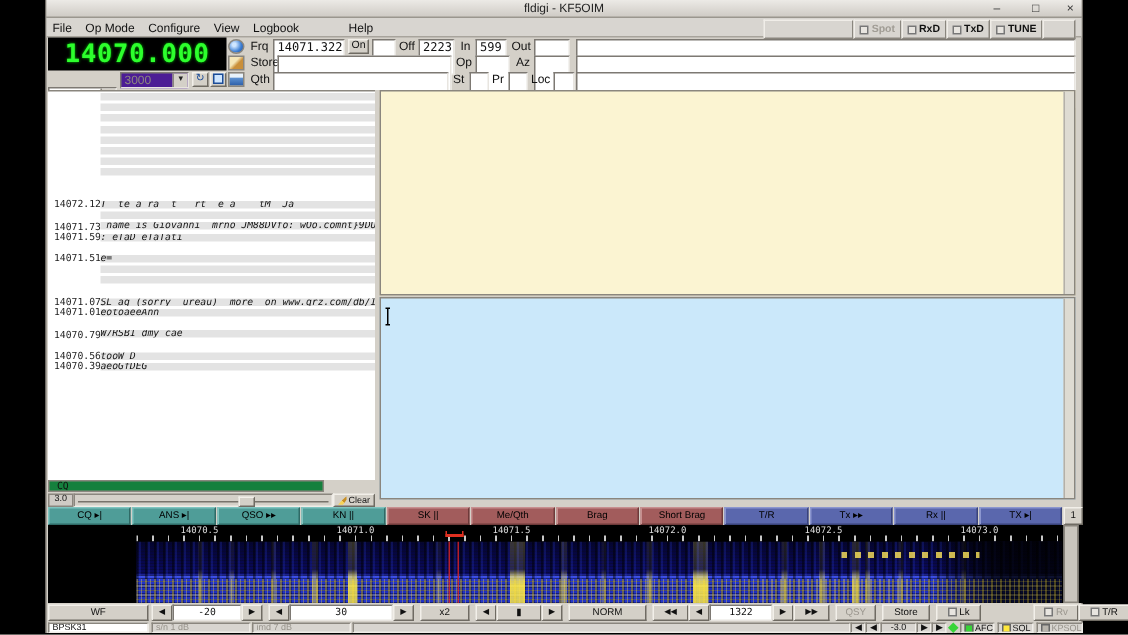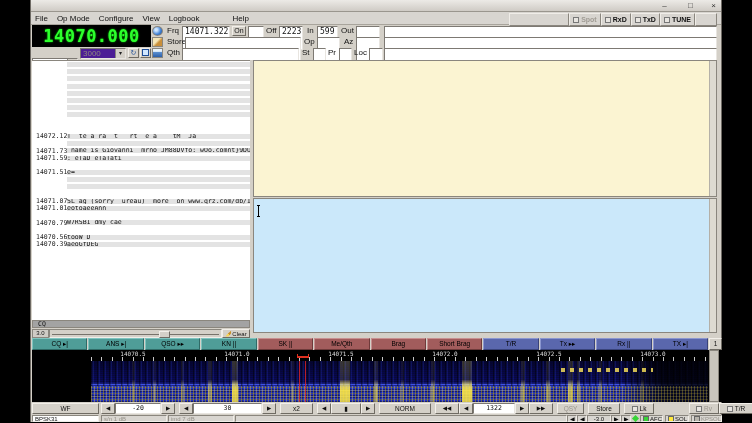--- a/index.html
+++ b/index.html
@@ -43,22 +43,22 @@
        box-sizing:border-box;font-size:8px;line-height:9px;padding-left:2px;color:#000;}
   .combo .arr{position:absolute;right:0;top:0;width:9px;height:9px;background:#d4d0c8;border-left:1px solid #8a867e;
        font-size:6px;line-height:9px;text-align:center;color:#222;}
   .combo.disabled{background:#4c1d95;color:#8d897f;}
   
   .browser{position:absolute;left:1px;top:60px;width:218px;height:260px;background:#fff;overflow:hidden;
            border-top:1px solid #8a867e;box-sizing:border-box;}
   .brow{height:7.2px;display:flex;align-items:center;}
   .bf{width:31px;font:6.5px "DejaVu Sans Mono",monospace;color:#222;padding-left:4px;white-space:pre;}
   .bt{flex:1;height:5px;font:6.5px "DejaVu Sans Mono",monospace;line-height:5px;color:#111;white-space:pre;overflow:hidden;}
-  .bt.stripe{background:#e3e3e3;}
-  .cqline{position:absolute;left:1px;top:320px;width:218px;height:8px;background:#a3a3a3;border:1px solid #8a867e;
+  .bt.stripe{background:#e3e3e3;font-style:italic;}
+  .cqline{position:absolute;left:1px;top:320px;width:184px;height:8px;background:#15803d;border:1px solid #8a867e;
           box-sizing:border-box;font:6.5px "DejaVu Sans Mono",monospace;line-height:6px;padding-left:5px;color:#111;}
   .sliderrow{position:absolute;left:1px;top:329px;width:218px;height:9px;display:flex;align-items:center;}
   .sval{width:17px;height:9px;background:#cfcbc5;border:1px solid #8a867e;box-sizing:border-box;
         font-size:6px;line-height:7px;text-align:center;color:#111;}
   .strack{flex:1;height:9px;position:relative;background:#d4d0c8;border:1px solid;border-color:#8a867e #f0ede8 #f0ede8 #8a867e;box-sizing:border-box;}
   .strack .line{position:absolute;left:2px;right:2px;top:4px;height:1px;background:#77736b;}
   .sthumb{position:absolute;left:64%;top:1px;width:9px;height:5px;background:#d4d0c8;
           border:1px solid;border-color:#f2efe9 #6f6b63 #6f6b63 #f2efe9;}
   .clearbtn{width:28px;height:9px;background:#d4d0c8;border:1px solid;border-color:#f2efe9 #6f6b63 #6f6b63 #f2efe9;
             box-sizing:border-box;display:flex;align-items:center;justify-content:center;font-size:6px;color:#111;gap:1px;}
@@ -126,20 +126,21 @@
   .led{width:5px;height:5px;background:#37d437;transform:rotate(45deg);margin:1px 2px 0 2px;flex:none;}
   .ind{display:inline-block;width:4px;height:4px;margin-right:1px;vertical-align:middle;border:1px solid #666;}
   .ind.green{background:#37d437;} .ind.yellow{background:#ffe83a;} .ind.gray{background:#b8b4ac;}
 </style>
 </head>
 <body>
 
 <div id="window">
 
   <div class="titlebar">
+    <span class="title">fldigi - KF5OIM</span>
     <span class="winbtn" style="right:52px">–</span>
     <span class="winbtn" style="right:26px">□</span>
     <span class="winbtn" style="right:3px">×</span>
   </div>
 
   <div class="menubar">
     <div class="menuitems">
 
     <span class="mi">File</span>
         <span class="mi">Op Mode</span>

